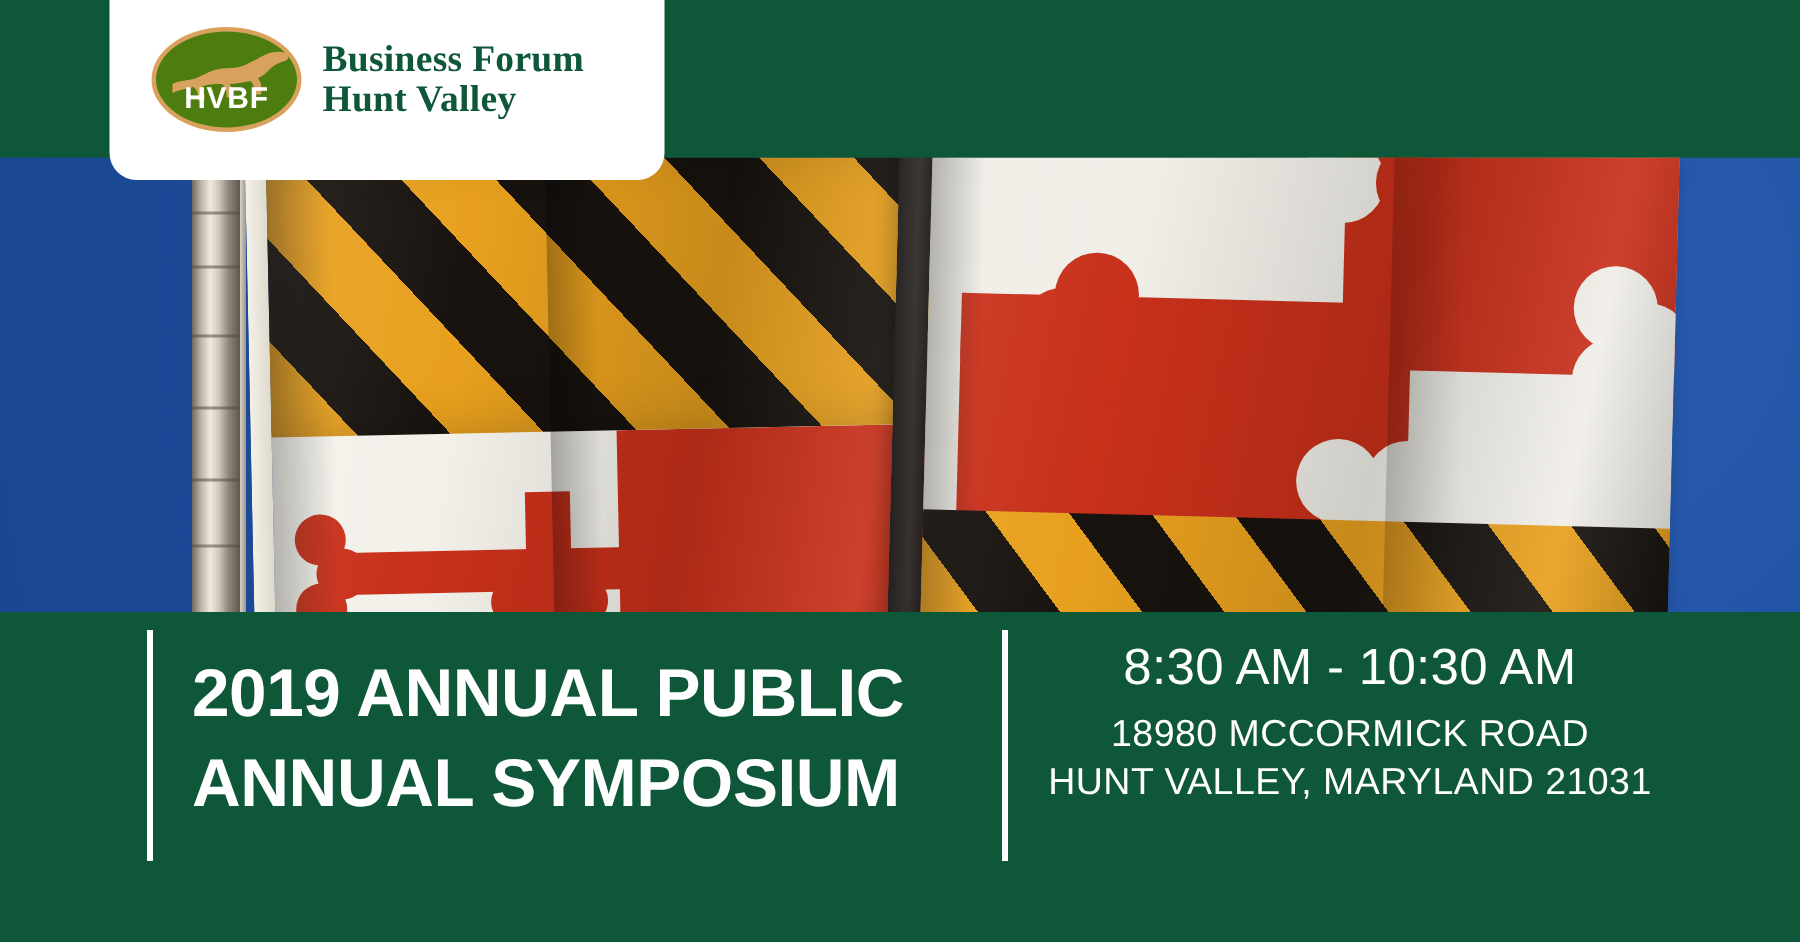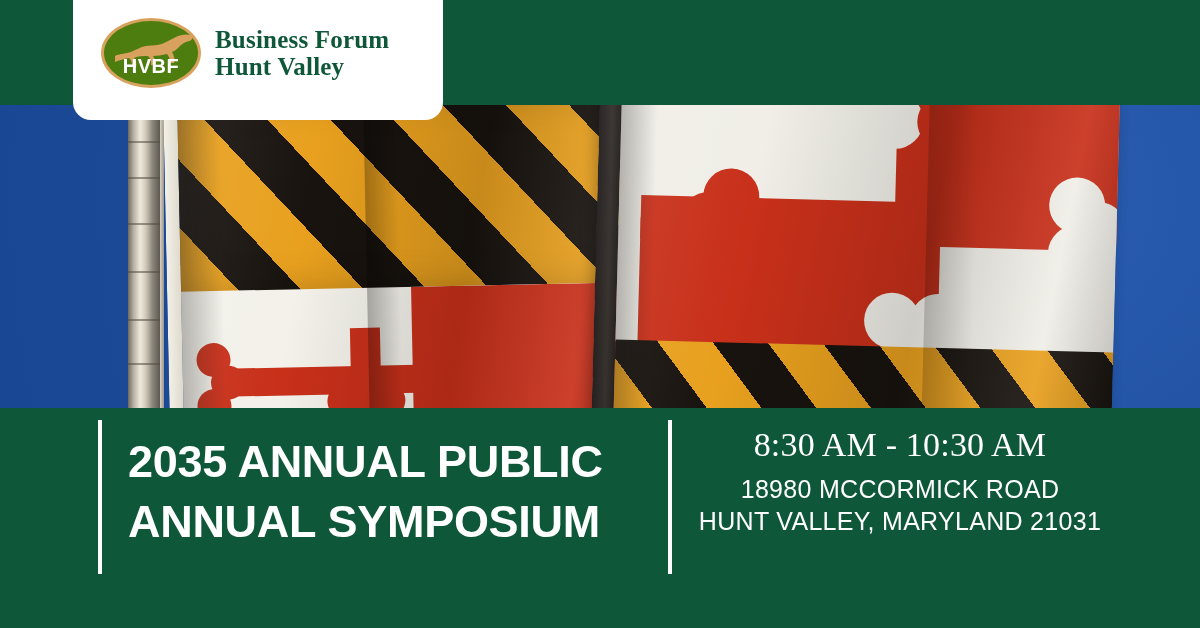--- a/index.html
+++ b/index.html
@@ -200,21 +200,20 @@
     font-family:"Liberation Sans", sans-serif;
   }
 
   .details {
     position:absolute; left:690px; top:424px; width:420px;
     z-index:6; color:#ffffff; text-align:center;
   }
   .details .big {
     font-size:34px; font-weight:400; line-height:1.26;
     letter-spacing:.2px;
-    font-family:Liberation Serif, serif;
   }
   .details .addr {
     font-size:25px; font-weight:400; line-height:1.3;
     letter-spacing:.3px; margin-top:6px;
   }
 </style>
 </head>
 <body>
 
 <div id="banner">
@@ -336,21 +335,21 @@
       <line x1="31" y1="38" x2="31" y2="50" stroke="#ffffff" stroke-width="3.2" stroke-linecap="round"></line>
     </svg>
     <div class="label">Connections</div>
   </div>
 
   <div class="footer"></div>
   <div class="rule" id="rule-left"></div>
   <div class="rule" id="rule-mid"></div>
 
   <div class="title-block">
-    <div class="line">2035 ANNUAL PUBLIC</div>
+    <div class="line">2019 ANNUAL PUBLIC</div>
     <div class="line">ANNUAL SYMPOSIUM</div>
   </div>
 
   <div class="details">
     <div class="big">8:30 AM - 10:30 AM</div>
     <div class="addr">18980 MCCORMICK ROAD</div>
     <div class="addr" style="margin-top:0">HUNT VALLEY, MARYLAND 21031</div>
   </div>
 
 </div>

